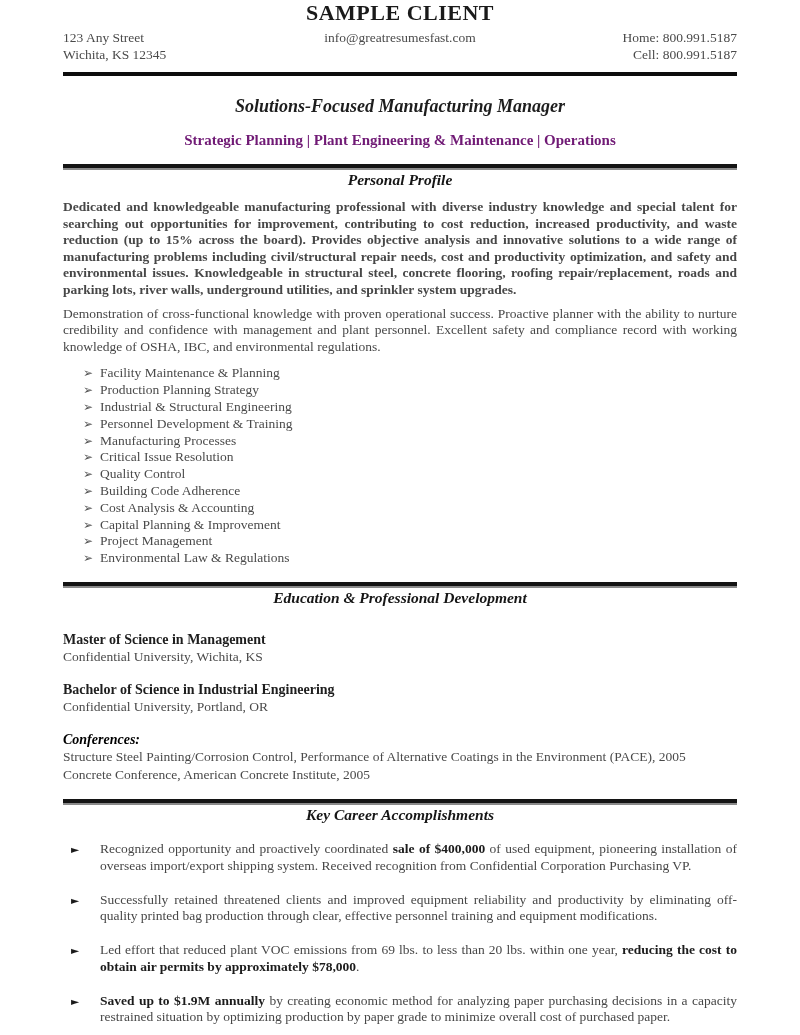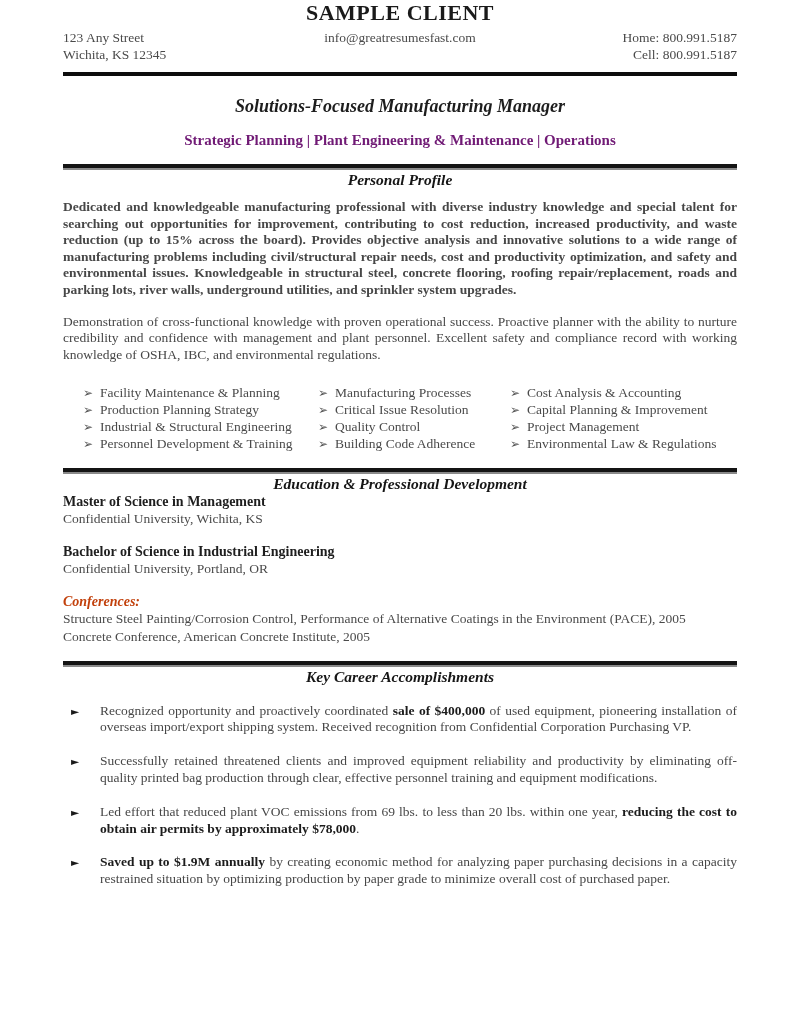--- a/index.html
+++ b/index.html
@@ -70,55 +70,56 @@
     color: #161616;
   }
   
   .para {
     font-size: 13.5px;
     line-height: 16.6px;
     text-align: justify;
     color: #474747;
   }
   .p1 { margin-top: 10px; font-weight: bold; }
-  .p2 { margin-top: 15px; }
+  .p2 { margin-top: 7px; }
   
   .skills {
-    margin-top: 22px;
+    margin-top: 10px;
     display: flex;
     padding-left: 20px;
     font-size: 13.5px;
     line-height: 16.8px;
     color: #4a4a4a;
+    flex-direction: column;
   }
   .skill-col-1 { width: 235px; }
   .skill-col-2 { width: 192px; }
   .skill-col-3 { flex: 1; }
   .skill { white-space: nowrap; }
   .sb { margin-right: 7px; font-size: 12px; color: #555; }
   .r3 { margin-top: 15px; }
   
   .degree {
     font-size: 14px;
     font-weight: bold;
     color: #1e1e1e;
   }
-  .d1 { margin-top: 1px; }
+  .d1 { margin-top: 25px; }
   .d2 { margin-top: 16px; }
   .school {
     font-size: 13.5px;
     line-height: 18px;
     color: #4a4a4a;
   }
   .conf-label {
     margin-top: 16px;
     font-size: 14px;
     font-weight: bold;
     font-style: italic;
-    color: #c2410c;
+    color: #000000;
   }
   .conf-line {
     font-size: 13.5px;
     line-height: 18px;
     color: #4a4a4a;
   }
   .r4 { margin-top: 15px; }
   
   .acc {
     display: flex;

